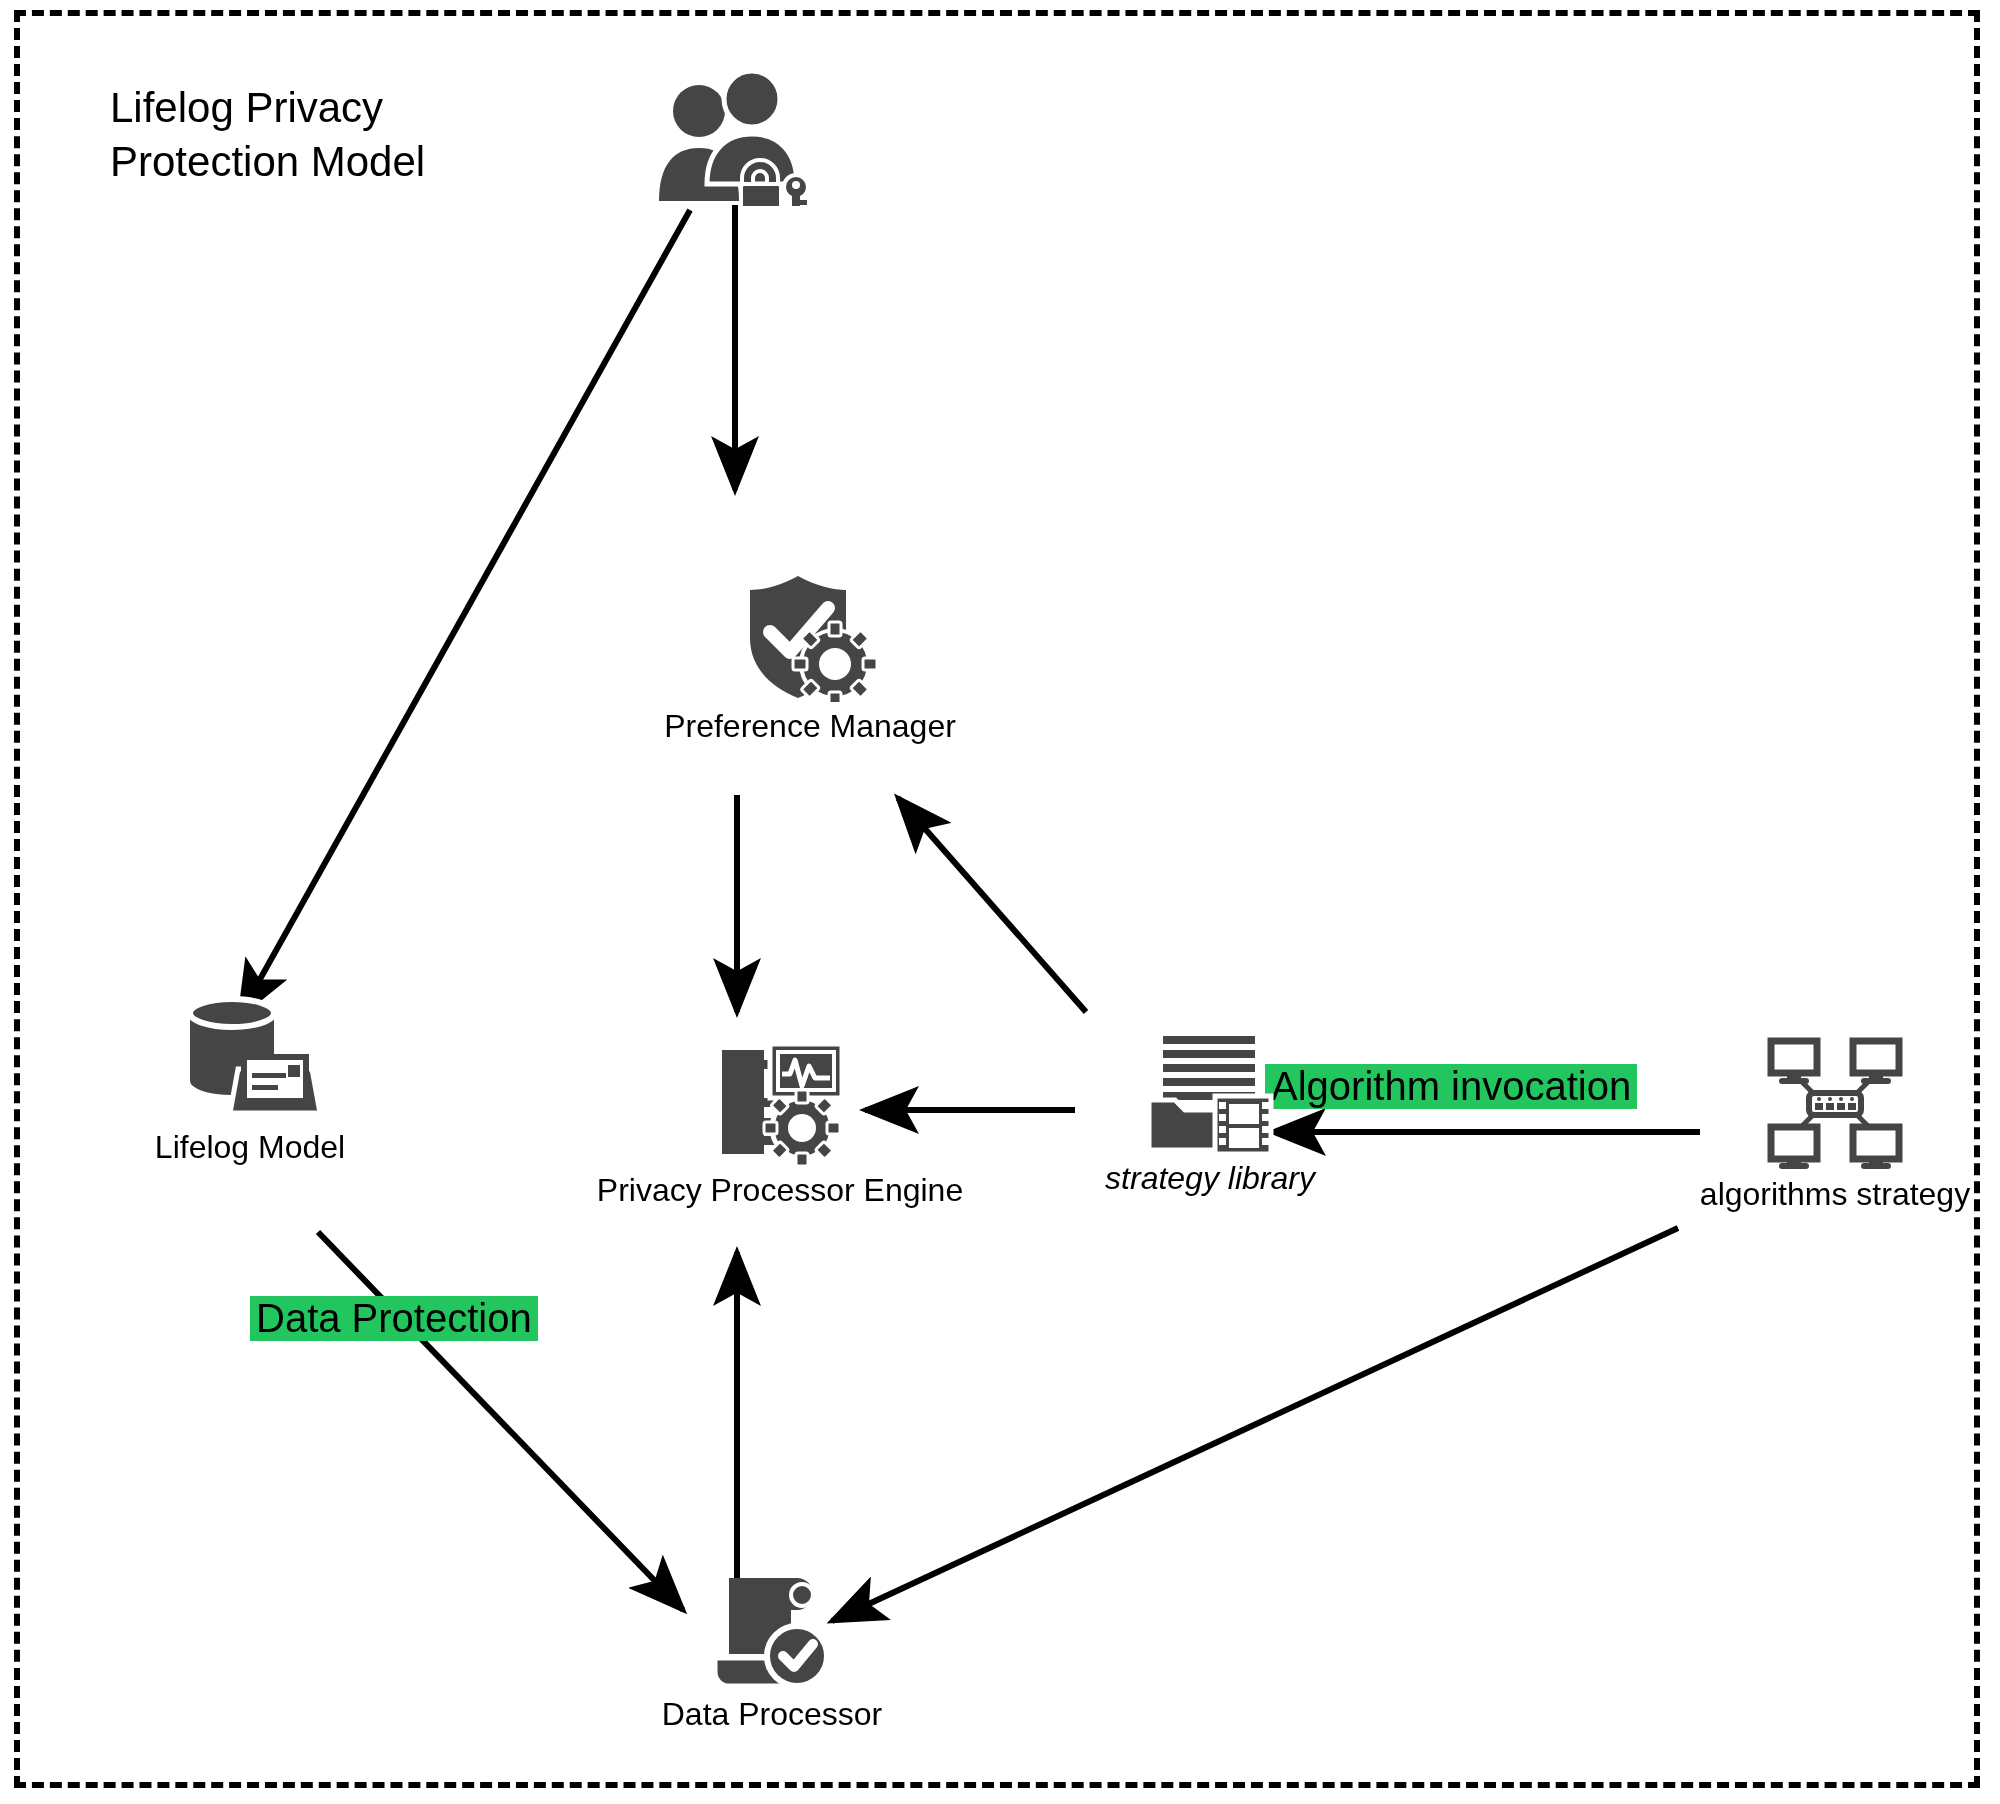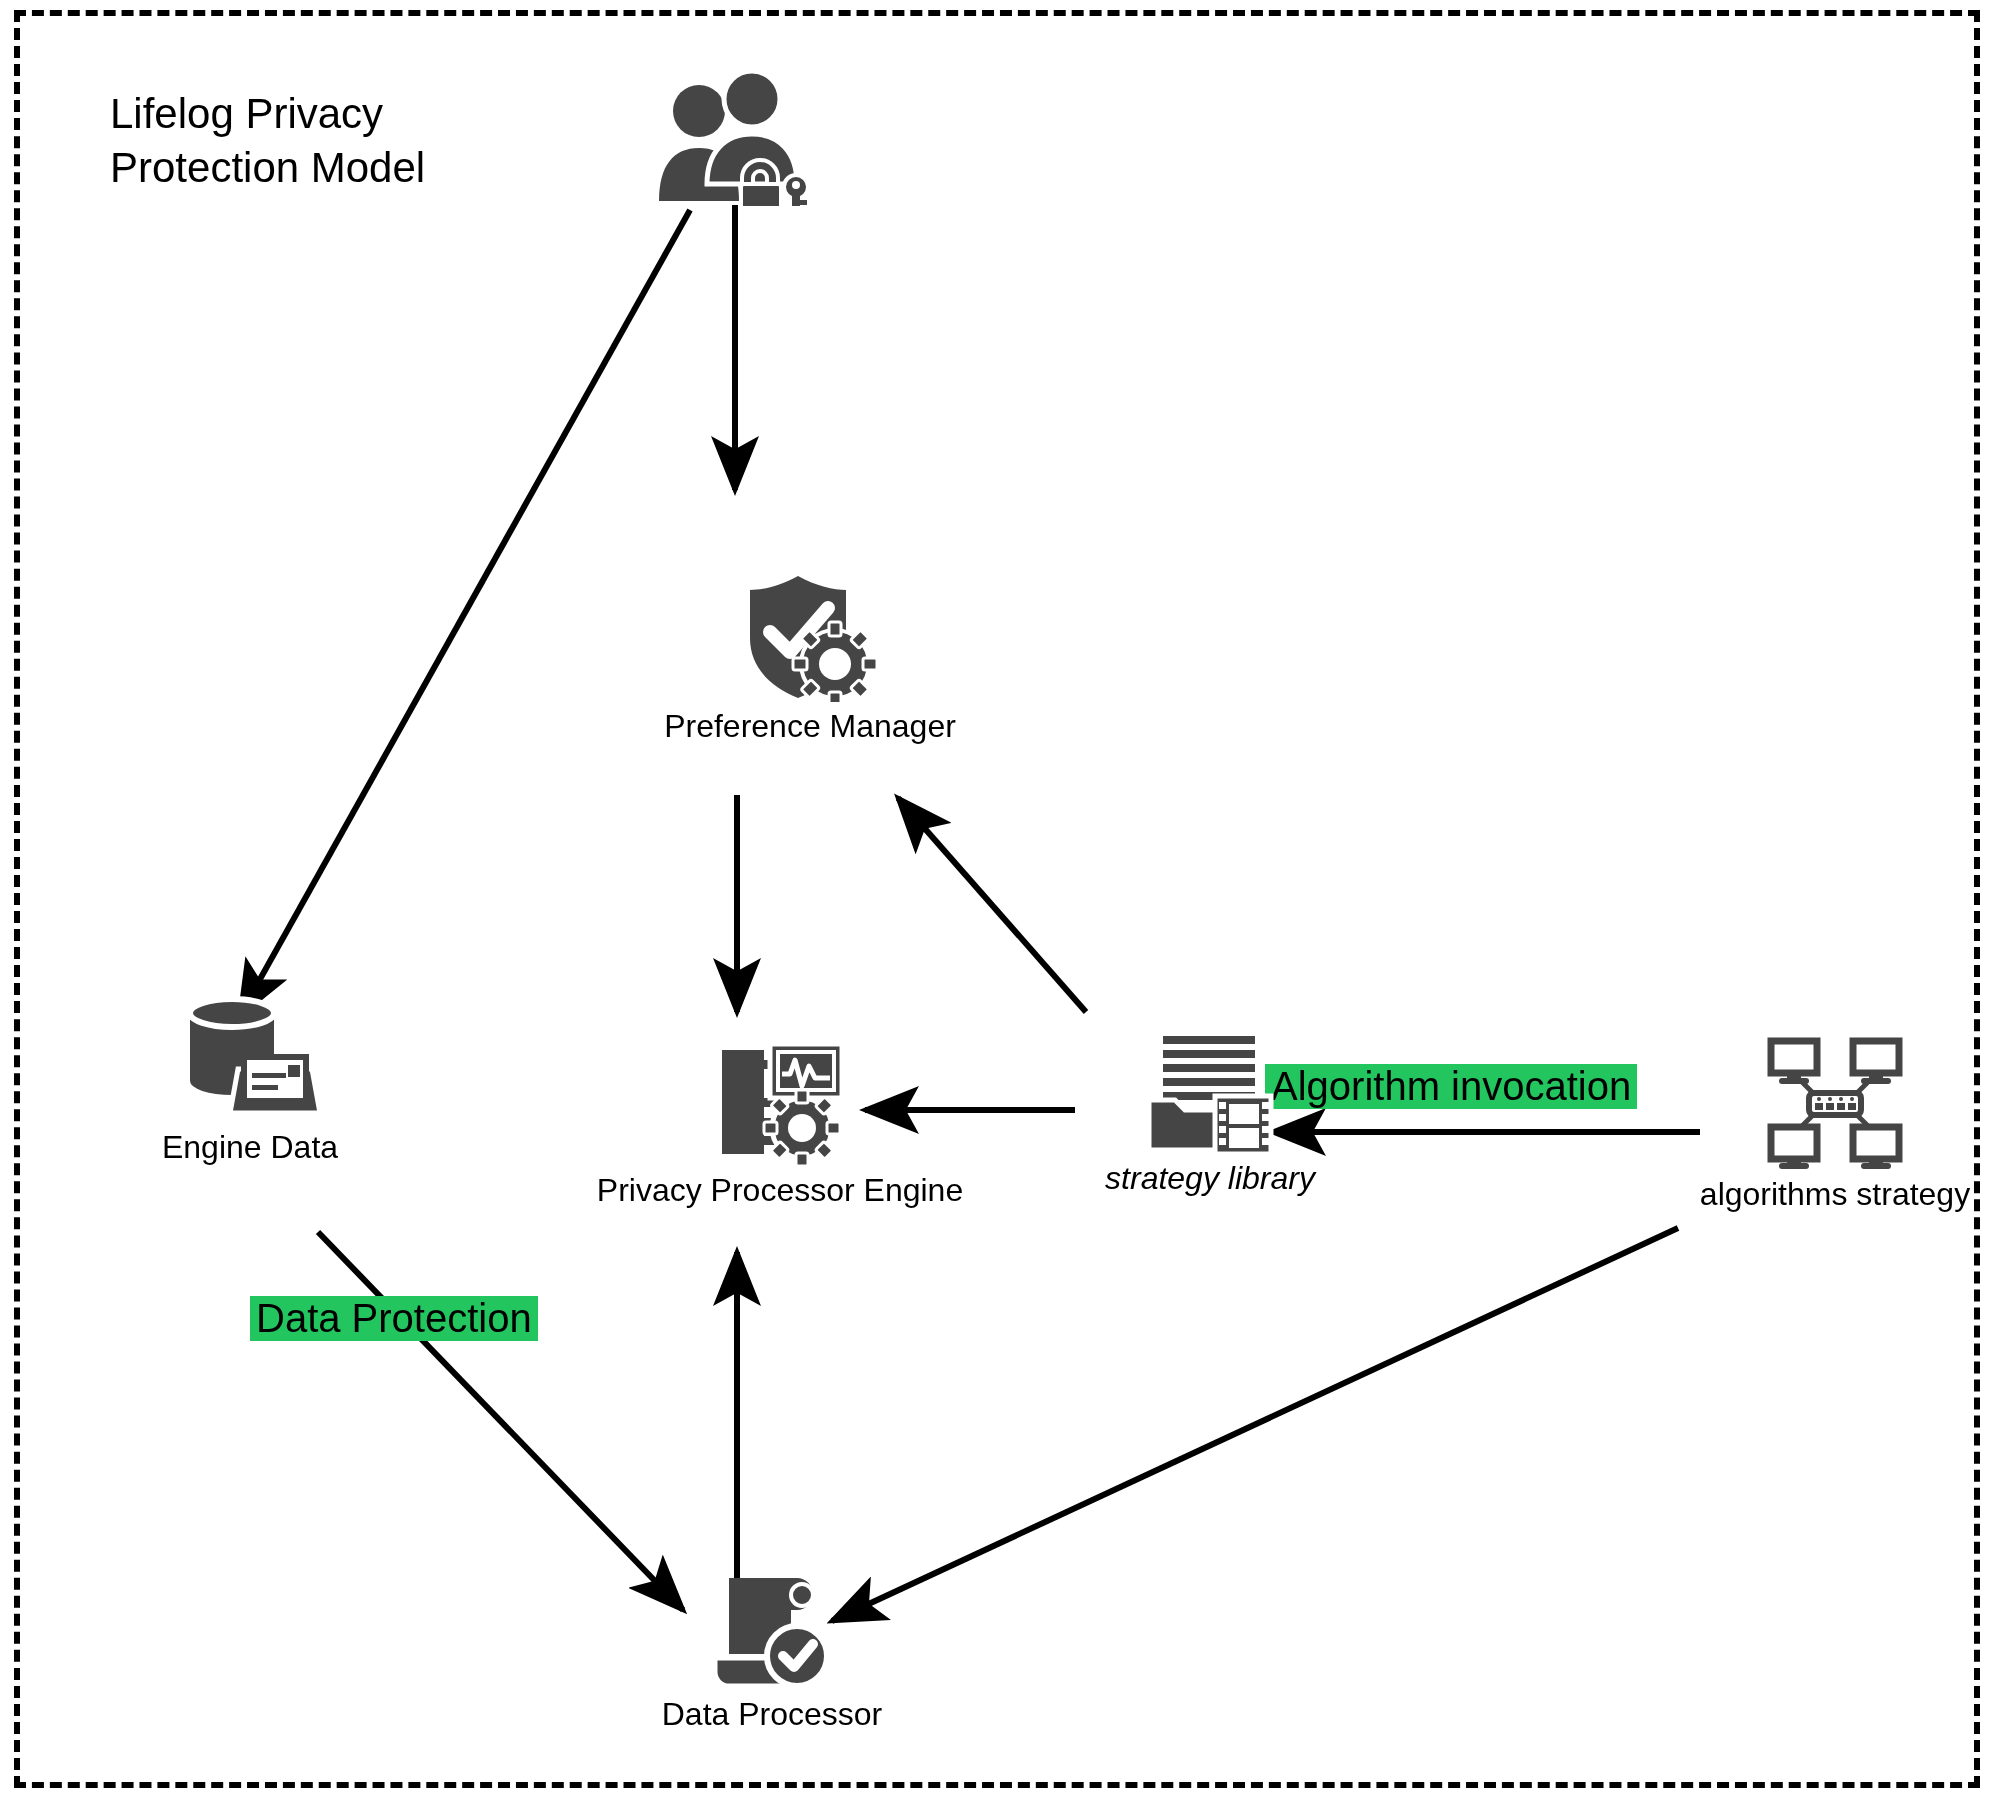--- a/index.html
+++ b/index.html
@@ -23,21 +23,21 @@
     top: 10px;
     width: 1966px;
     height: 1778px;
     border: 6px dashed #000000;
     box-sizing: border-box;
     pointer-events: none;
   }
   .model-title {
     position: absolute;
     left: 110px;
-    top: 87px;
+    top: 81px;
     width: 440px;
     font-size: 42px;
     line-height: 1.28;
     color: #000000;
     white-space: pre-line;
   }
   .node {
     position: absolute;
     display: flex;
     flex-direction: column;
@@ -171,21 +171,21 @@
       <path d="M10,18 v68 a42,14 0 0 0 84,0 V18 a42,14 0 0 1 -84,0 Z" fill="#454545"></path>
       <ellipse cx="52" cy="18" rx="42" ry="14" fill="none" stroke="#ffffff" stroke-width="6"></ellipse>
 
       <path d="M58,74 L132,74 L140,118 L50,118 Z" fill="#454545" stroke="#ffffff" stroke-width="5"></path>
 
       <rect x="64" y="62" width="62" height="44" fill="#ffffff" stroke="#454545" stroke-width="6"></rect>
       <rect x="72" y="78" width="34" height="5" fill="#454545"></rect>
       <rect x="72" y="90" width="26" height="5" fill="#454545"></rect>
       <rect x="108" y="70" width="12" height="12" fill="#454545"></rect>
     </svg>
-    <div class="node-label">Engine Data</div>
+    <div class="node-label">Lifelog Model</div>
   </div>
 
   <div class="node" id="node-engine">
     <svg class="node-icon" width="140" height="128" viewBox="0 0 140 128">
 
       <path d="M12,12 h42 v104 H12 Z" fill="#454545"></path>
       <rect x="26" y="22" width="46" height="9" fill="#454545"></rect>
       <rect x="26" y="60" width="58" height="9" fill="#454545"></rect>
       <rect x="26" y="80" width="52" height="9" fill="#454545"></rect>
       <rect x="26" y="98" width="44" height="9" fill="#454545"></rect>

